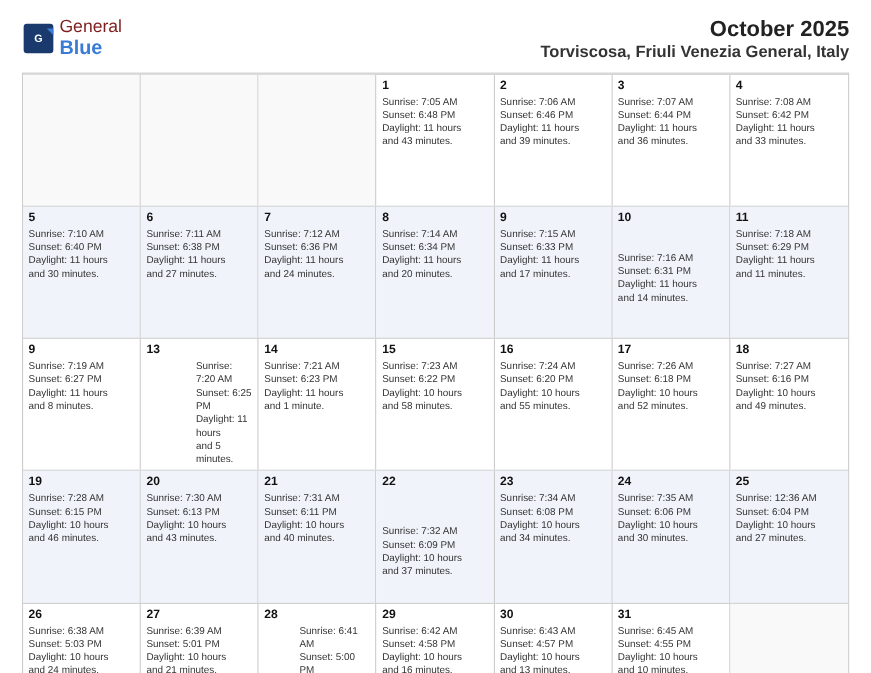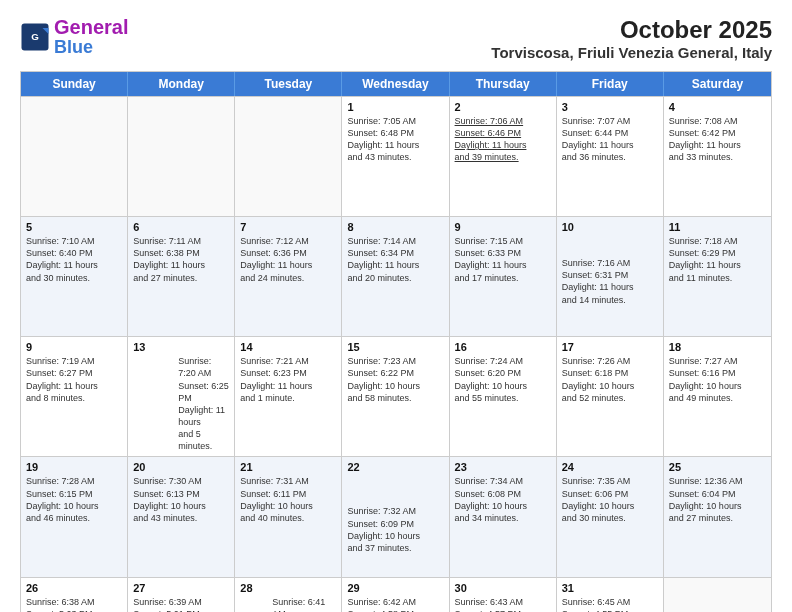--- a/index.html
+++ b/index.html
@@ -29,21 +29,21 @@
       gap: 4px;
     }
     .logo-icon {
       width: 30px;
       height: 30px;
     }
     .title-block {
       text-align: right;
     }
     .month-title {
-      font-size: 24px;
+      font-size: 20px;
       font-weight: bold;
       color: #222;
     }
     .location-title {
       font-size: 15px;
       color: #333;
       font-weight: 600;
     }
     .calendar {
       flex: 1;
@@ -103,55 +103,46 @@
 
 <div class="page">
   <div class="header">
     <div class="logo">
       <svg class="logo-icon" viewBox="0 0 40 40">
         <rect x="2" y="2" width="36" height="36" rx="4" fill="#1a3a6e"></rect>
         <text x="20" y="24" text-anchor="middle" fill="white" font-size="13" font-weight="bold" font-family="Arial">G</text>
         <polygon points="30,8 38,8 38,16" fill="#3a7bd5"></polygon>
       </svg>
       <div>
-        <div style="font-size:20px;font-weight:bold;color:#a21caf;line-height:1.1;">General</div>
+        <div style="font-size:16px;font-weight:normal;color:#7f1d1d;line-height:1.1;">General</div>
         <div style="font-size:18px;font-weight:bold;color:#3a7bd5;line-height:1.1;">Blue</div>
       </div>
     </div>
     <div class="title-block">
       <div class="month-title">October 2025</div>
       <div class="location-title">Torviscosa, Friuli Venezia General, Italy</div>
     </div>
   </div>
 
   <div class="calendar">
-    <div class="cal-header">
-    <div class="cal-header-cell">Sunday</div>
-        <div class="cal-header-cell">Monday</div>
-        <div class="cal-header-cell">Tuesday</div>
-        <div class="cal-header-cell">Wednesday</div>
-        <div class="cal-header-cell">Thursday</div>
-        <div class="cal-header-cell">Friday</div>
-        <div class="cal-header-cell">Saturday</div>
-      </div>
     <div class="cal-body">
     <div class="cal-row">
           <div class="cal-cell empty"></div>
           <div class="cal-cell empty"></div>
           <div class="cal-cell empty"></div>
           <div class="cal-cell">
             <div class="day-num">1</div>
             <div class="cell-info" style="white-space: pre-line;">Sunrise: 7:05 AM
 Sunset: 6:48 PM
 Daylight: 11 hours
 and 43 minutes.</div>
           </div>
           <div class="cal-cell">
             <div class="day-num">2</div>
-            <div class="cell-info" style="white-space: pre-line; text-decoration: underline;">Sunrise: 7:06 AM
+            <div class="cell-info" style="white-space: pre-line;">Sunrise: 7:06 AM
 Sunset: 6:46 PM
 Daylight: 11 hours
 and 39 minutes.</div>
           </div>
           <div class="cal-cell">
             <div class="day-num">3</div>
             <div class="cell-info" style="white-space: pre-line;">Sunrise: 7:07 AM
 Sunset: 6:44 PM
 Daylight: 11 hours
 and 36 minutes.</div>

